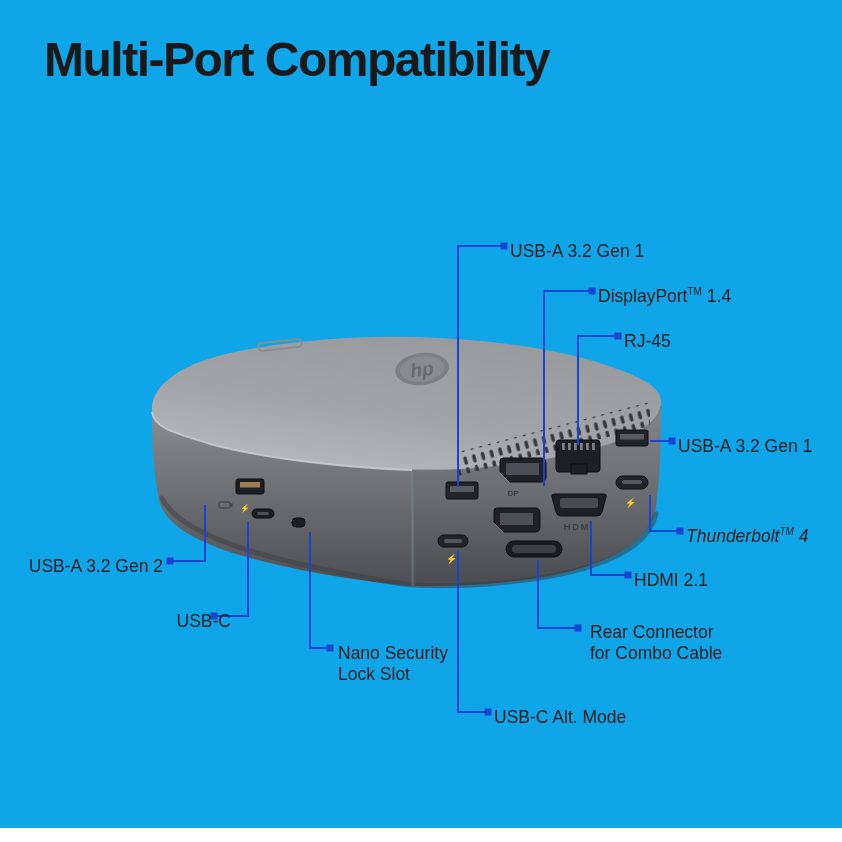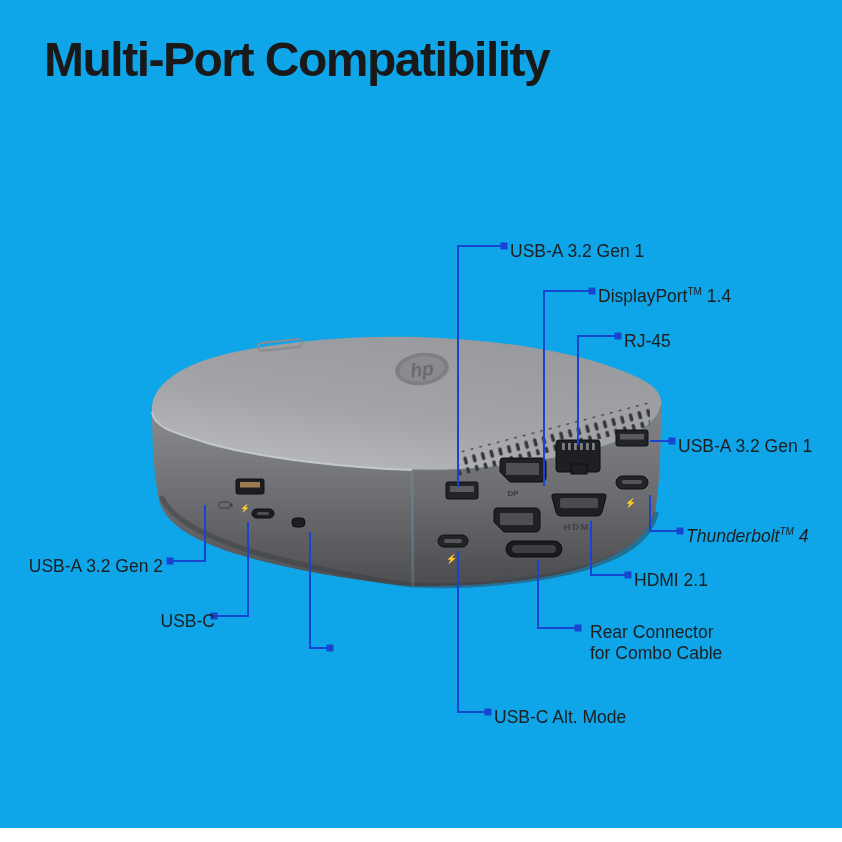--- a/index.html
+++ b/index.html
@@ -215,19 +215,23 @@
   <div class="callout-label" style="left:494px;top:702px;">
     <div><span>USB-C Alt. Mode</span><sup></sup><span></span></div>
     <div></div>
   </div>
 
   <div class="callout-label align-right" style="right:679px;top:551px;">
     <div><span>USB-A 3.2 Gen 2</span><sup></sup><span></span></div>
     <div></div>
   </div>
 
-  <div class="callout-label align-right" style="right:627px;top:606px;">
+  <div class="callout-label align-right" style="right:611px;top:606px;">
     <div><span>USB-C</span><sup></sup><span></span></div>
     <div></div>
   </div>
 
+  <div class="callout-label" style="left:338px;top:638px;">
+    <div><span>Nano Security</span><sup></sup><span></span></div>
+    <div>Lock Slot</div>
+  </div>
 
 </div>
 
 </body></html>

